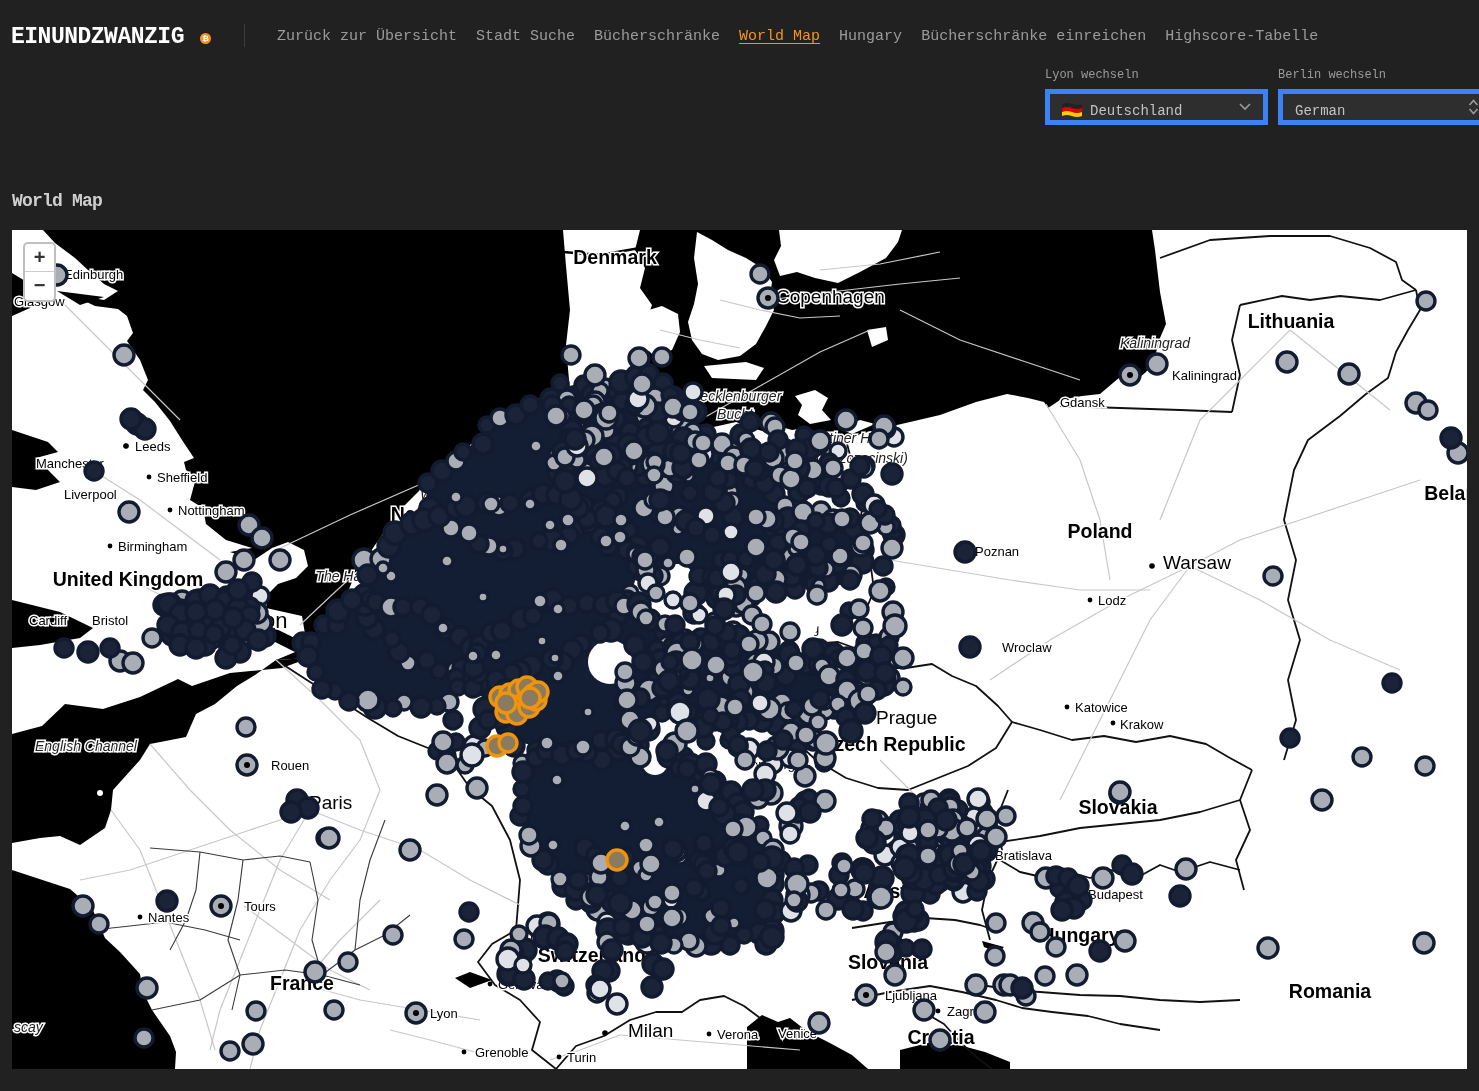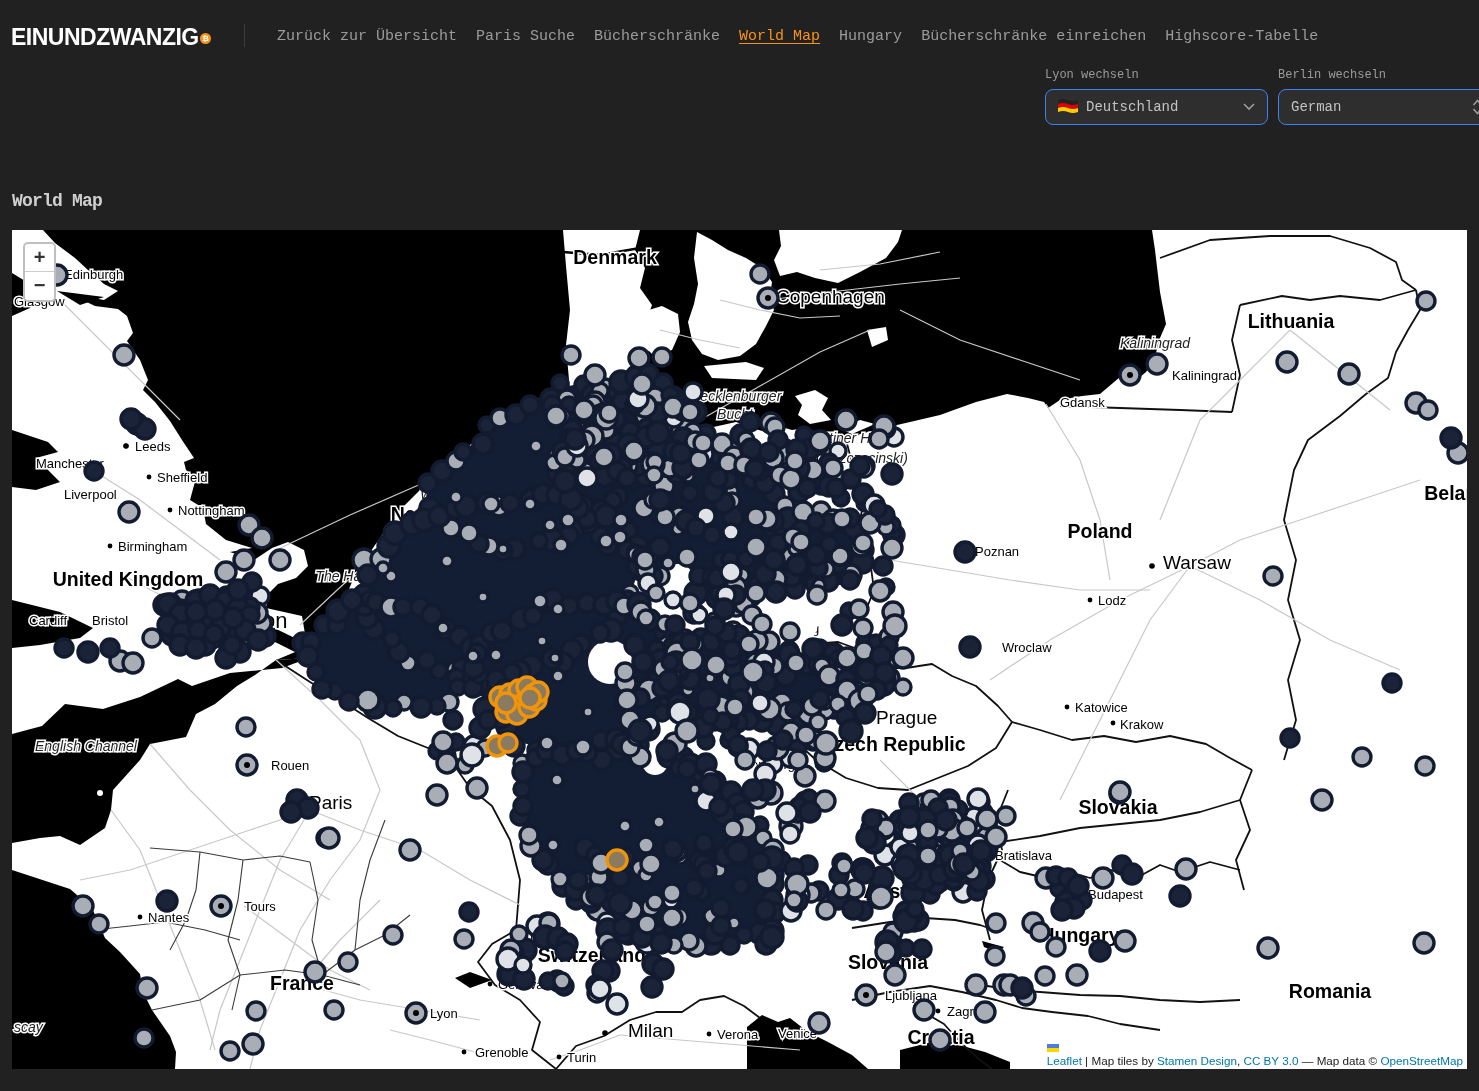--- a/index.html
+++ b/index.html
@@ -1,38 +1,38 @@
 <!DOCTYPE html>
 <html><head><meta charset="utf-8"><title>World Map</title>
 <style>
 *{margin:0;padding:0;box-sizing:border-box}
 html,body{width:1479px;height:1091px;background:#212121;font-family:"Liberation Mono",monospace;overflow:hidden}
-.logo{position:absolute;left:11px;top:24px;color:#fff;font-family:Liberation Sans, sans-serif;font-weight:bold;font-size:23px;letter-spacing:-.5px;white-space:nowrap}
+.logo{position:absolute;left:11px;top:24px;color:#fff;font-family:Liberation Mono, monospace;font-weight:bold;font-size:23px;letter-spacing:-.5px;white-space:nowrap}
 .btc{position:absolute;left:200px;top:33px;width:11px;height:11px;border-radius:50%;background:#f7931a;color:#fff;font-size:8px;font-weight:bold;text-align:center;line-height:11px;font-family:"Liberation Sans",sans-serif}
 .vdiv{position:absolute;left:244px;top:24px;width:1px;height:23px;background:#3d3d3d}
 .nav{position:absolute;left:277px;top:28px;font-size:15px;color:#9b9b9b;white-space:nowrap;letter-spacing:0}
 .nav span{margin-right:19px}
 .nav .act{color:#f7931a;text-decoration:underline;text-underline-offset:3px}
 .sellab{position:absolute;color:#9b9b9b;font-size:12px}
-.sel{position:absolute;height:36px;background:#2e2e2e;border:1px solid #3b82f6;border-radius:8px;color:#c3c3c3;font-size:14px;line-height:34px;padding-left:12px}
+.sel{position:absolute;height:36px;background:#2e2e2e;border:5px solid #3b82f6;border-radius:0;color:#c3c3c3;font-size:14px;line-height:34px;padding-left:12px}
 .chev{position:absolute;right:12px;top:0;height:100%;display:flex;align-items:center;color:#9b9b9b}
 .title{position:absolute;left:12px;top:191px;font-weight:bold;font-size:18px;letter-spacing:-.8px;color:#cfcfcf}
 #map{position:absolute;left:12px;top:230px;width:1455px;height:839px;background:#fff;overflow:hidden}
 .zoomc{position:absolute;left:11px;top:12px;width:33px;background:#fff;border:2px solid rgba(0,0,0,.25);border-radius:5px;z-index:5}
 .zoomc div{width:29px;height:28px;text-align:center;font:bold 20px/26px "Liberation Sans",sans-serif;color:#333}
 .zoomc div:first-child{border-bottom:1px solid #ccc}
 .attr{position:absolute;right:0;bottom:0;background:rgba(255,255,255,.8);padding:1px 4px 2px 5px;font:11.7px "Liberation Sans",sans-serif;color:#222;text-align:left;z-index:5}
 .attr .lk{color:#0078A8}
 .uaflag{display:block;width:12px;height:8px;margin:1px 0 2px 0;background:linear-gradient(#4C7BE1 50%,#FFD500 50%)}
 </style></head>
 <body>
 <div class="logo">EINUNDZWANZIG</div>
 <div class="btc">₿</div>
 <div class="vdiv"></div>
-<div class="nav"><span>Zurück zur Übersicht</span><span>Paris Suche</span><span>Bücherschränke</span><span class="act">World Map</span><span>Hungary</span><span>Bücherschränke einreichen</span><span>Highscore-Tabelle</span></div>
+<div class="nav"><span>Zurück zur Übersicht</span><span>Stadt Suche</span><span>Bücherschränke</span><span class="act">World Map</span><span>Hungary</span><span>Bücherschränke einreichen</span><span>Highscore-Tabelle</span></div>
 <div class="sellab" style="left:1045px;top:68px">Lyon wechseln</div>
 <div class="sel" style="left:1045px;top:89px;width:223px"><svg width="20" height="14" viewBox="0 0 20 14" style="vertical-align:-2px;margin-right:8px">
       <path d="M0 1 Q5 -1 10 1 T20 1 L20 5 Q15 7 10 5 T0 5 Z" fill="#222"></path>
       <path d="M0 5 Q5 3 10 5 T20 5 L20 9 Q15 11 10 9 T0 9 Z" fill="#d00"></path>
       <path d="M0 9 Q5 7 10 9 T20 9 L20 13 Q15 15 10 13 T0 13 Z" fill="#fc0"></path>
     </svg>Deutschland<span class="chev">
       <svg width="12" height="8" viewBox="0 0 12 8">
         <path d="M1 1 L6 6 L11 1" fill="none" stroke="#9b9b9b" stroke-width="1.6"></path>
       </svg>
     </span></div>
@@ -1561,13 +1561,12 @@
 <circle class="o" cx="518" cy="468" r="10"></circle>
 <circle class="o" cx="494" cy="473" r="10"></circle>
 <circle class="o" cx="485" cy="516" r="10"></circle>
 <circle class="o" cx="496" cy="513" r="9"></circle>
 <circle class="o" cx="605" cy="630" r="10"></circle>
 </svg>
 <div class="zoomc">
       <div>+</div>
       <div>−</div>
     </div>
-<div class="attr"><span class="uaflag"></span><span class="lk">Leaflet</span> | Map tiles by <span class="lk">Stamen Design</span>, <span class="lk">CC BY 3.0</span> — Map data © <span class="lk">OpenStreetMap</span></div>
 </div>
 </body></html>

